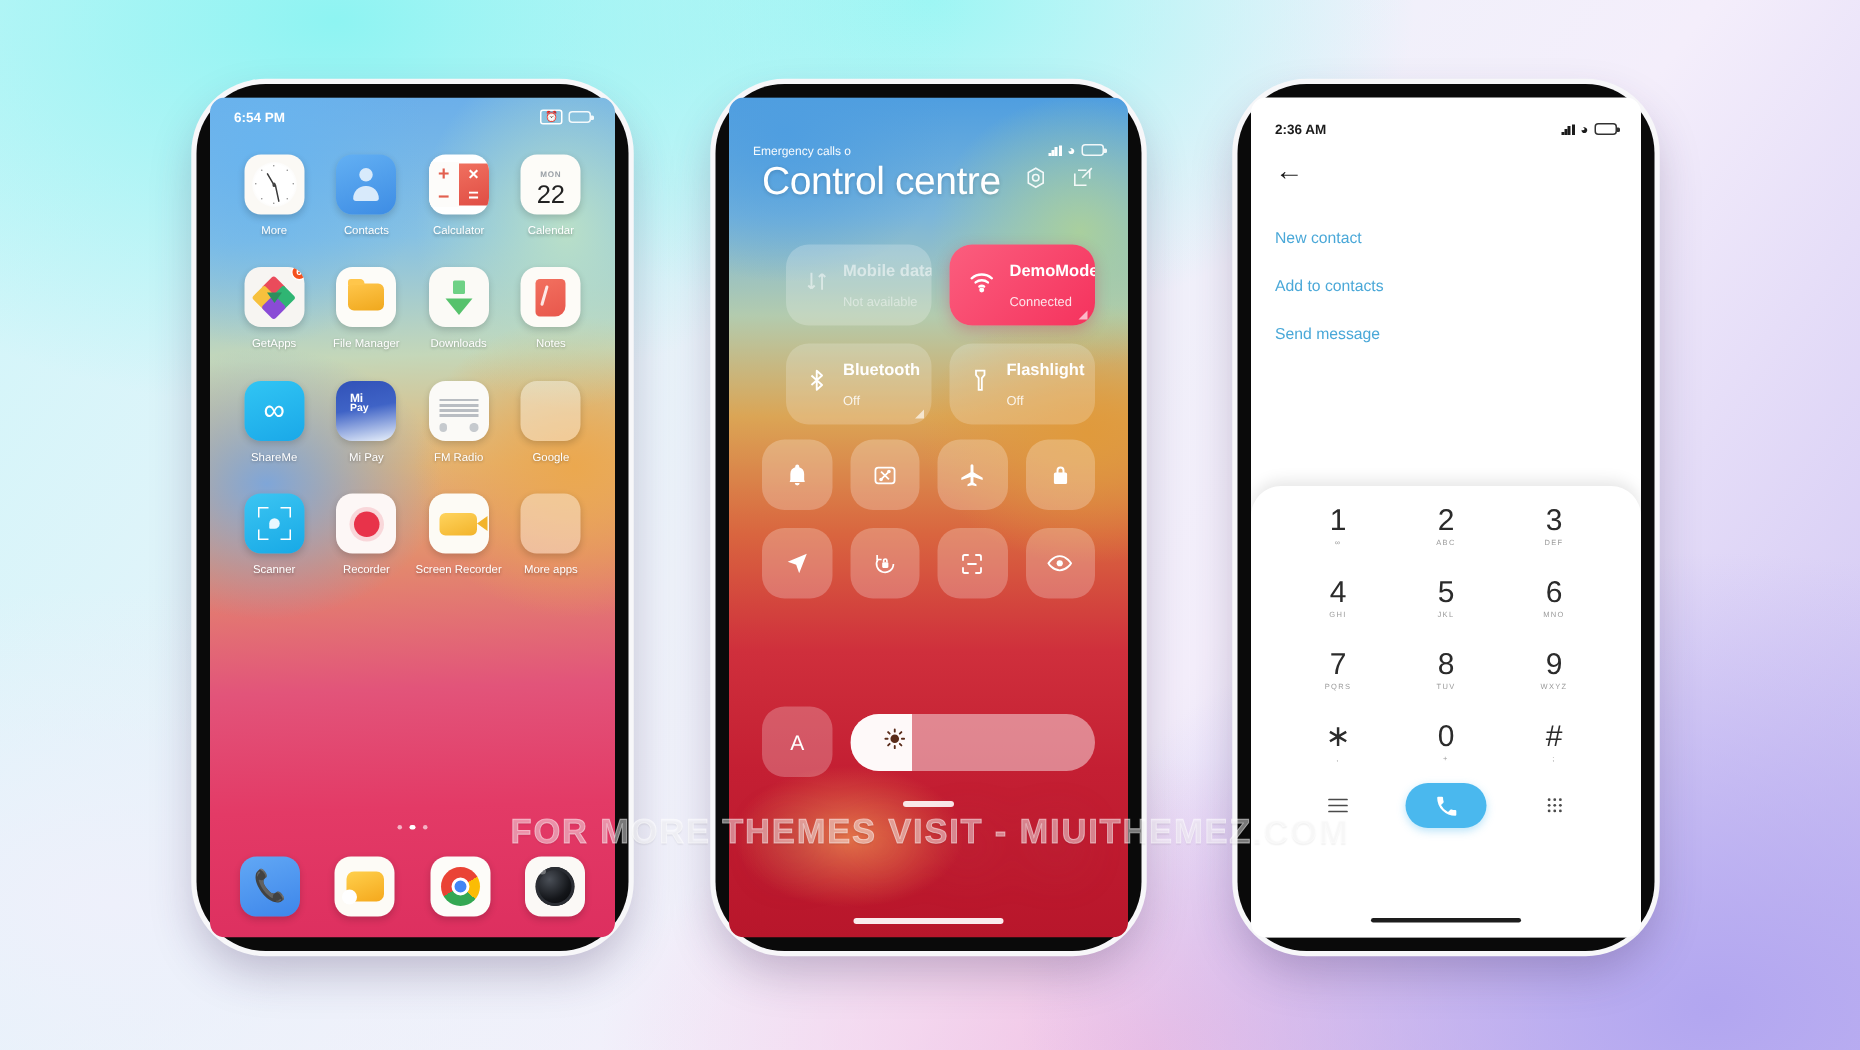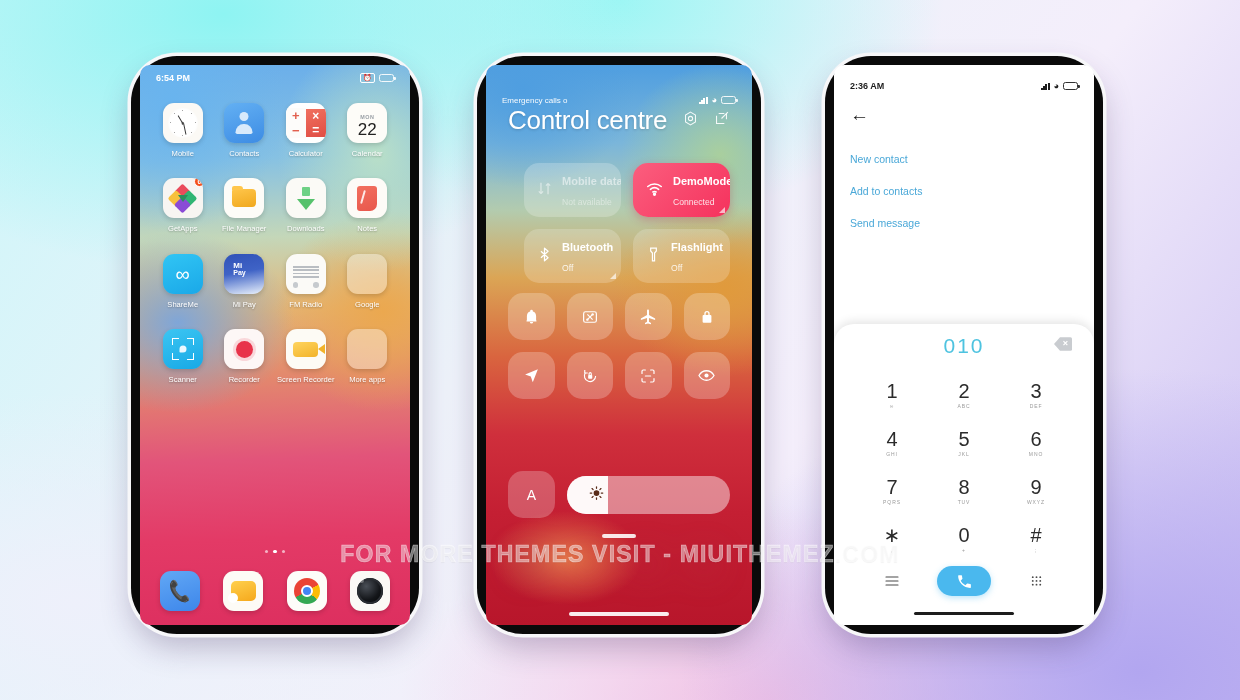--- a/index.html
+++ b/index.html
@@ -301,21 +301,21 @@
           <i class="tick" style="left:14px;top:2px"></i>
               <i class="tick" style="left:14px;bottom:2px"></i>
           <i class="tick" style="left:2px;top:14px"></i>
               <i class="tick" style="right:2px;top:14px"></i>
           <i class="tick" style="left:6px;top:5px"></i>
               <i class="tick" style="right:6px;top:5px"></i>
           <i class="tick" style="left:6px;bottom:5px"></i>
               <i class="tick" style="right:6px;bottom:5px"></i>
         </div>
       </div>
-      <div class="lbl">Mobile</div>
+      <div class="lbl">More</div>
     </div>
 
     <div class="app">
       <div class="ic ic-contacts">
             <span class="pers"></span>
           </div>
       <div class="lbl">Contacts</div>
     </div>
 
     <div class="app">
@@ -660,29 +660,20 @@
   </div>
 
   <div class="links">
     <a href="#">New contact</a>
     <a href="#">Add to contacts</a>
     <a href="#">Send message</a>
   </div>
 
   <div class="sheet">
 
-    <div class="numrow">
-      <span class="num">010</span>
-      <span class="bksp">
-        <svg width="18" height="14" viewBox="0 0 24 18" fill="#c9ccd0">
-          <path d="M8 0h14a2 2 0 012 2v14a2 2 0 01-2 2H8L0 9z"></path>
-          <path d="M12.6 5.2l5.2 5.2M17.8 5.2l-5.2 5.2" stroke="#fff" stroke-width="1.6" fill="none"></path>
-            </svg>
-      </span>
-    </div>
 
     <div class="keys">
       <div class="key">
             <span class="kn">1</span>
             <span class="ks">∞</span>
           </div>
       <div class="key">
             <span class="kn">2</span>
             <span class="ks">ABC</span>
           </div>

